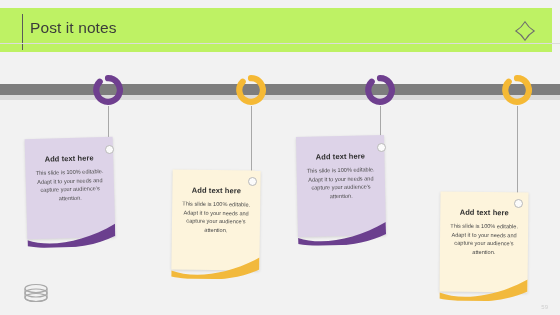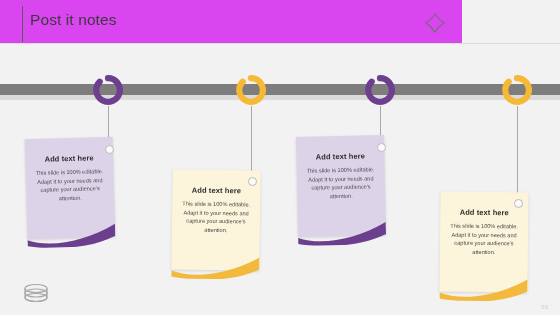--- a/index.html
+++ b/index.html
@@ -6,22 +6,22 @@
   body{
     width:560px;height:315px;
     background:#f2f2f2;
     font-family:"Liberation Sans", sans-serif;
     overflow:hidden;position:relative;
   }
   .slide{position:absolute;inset:0;background:#f2f2f2;}
 
   
   .header{
-    position:absolute;left:0;top:0;width:462px;height:44px;
-    background:#d946ef;
+    position:absolute;left:0;top:8px;width:552px;height:44px;
+    background:#bef264;
   }
   .header-rule{
     position:absolute;left:22px;top:6px;width:1px;height:36px;
     background:#5a5a5a;
   }
   .slide-title{
     position:absolute;left:30px;top:11px;
     font-size:15.5px;color:#3b3b3b;font-weight:400;
     letter-spacing:.1px;white-space:nowrap;
   }

